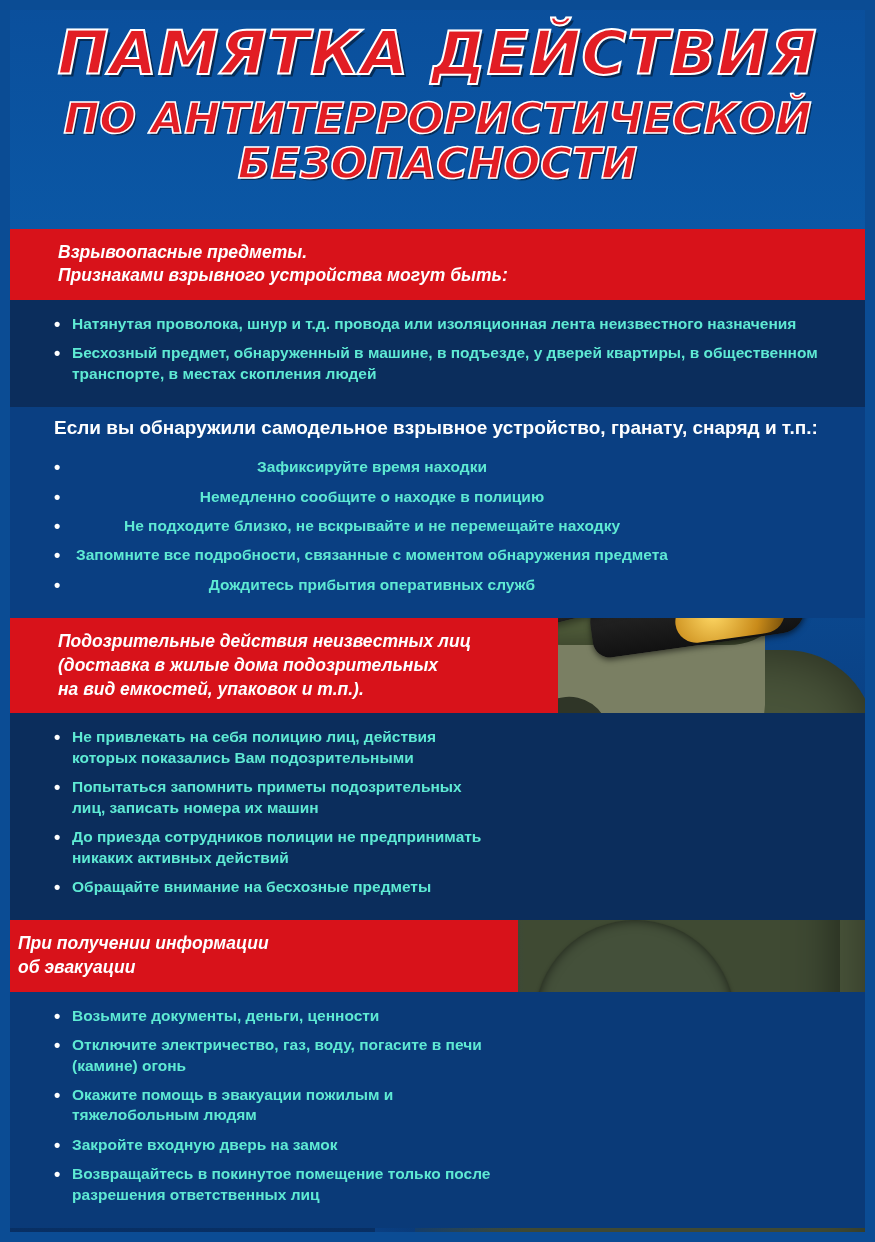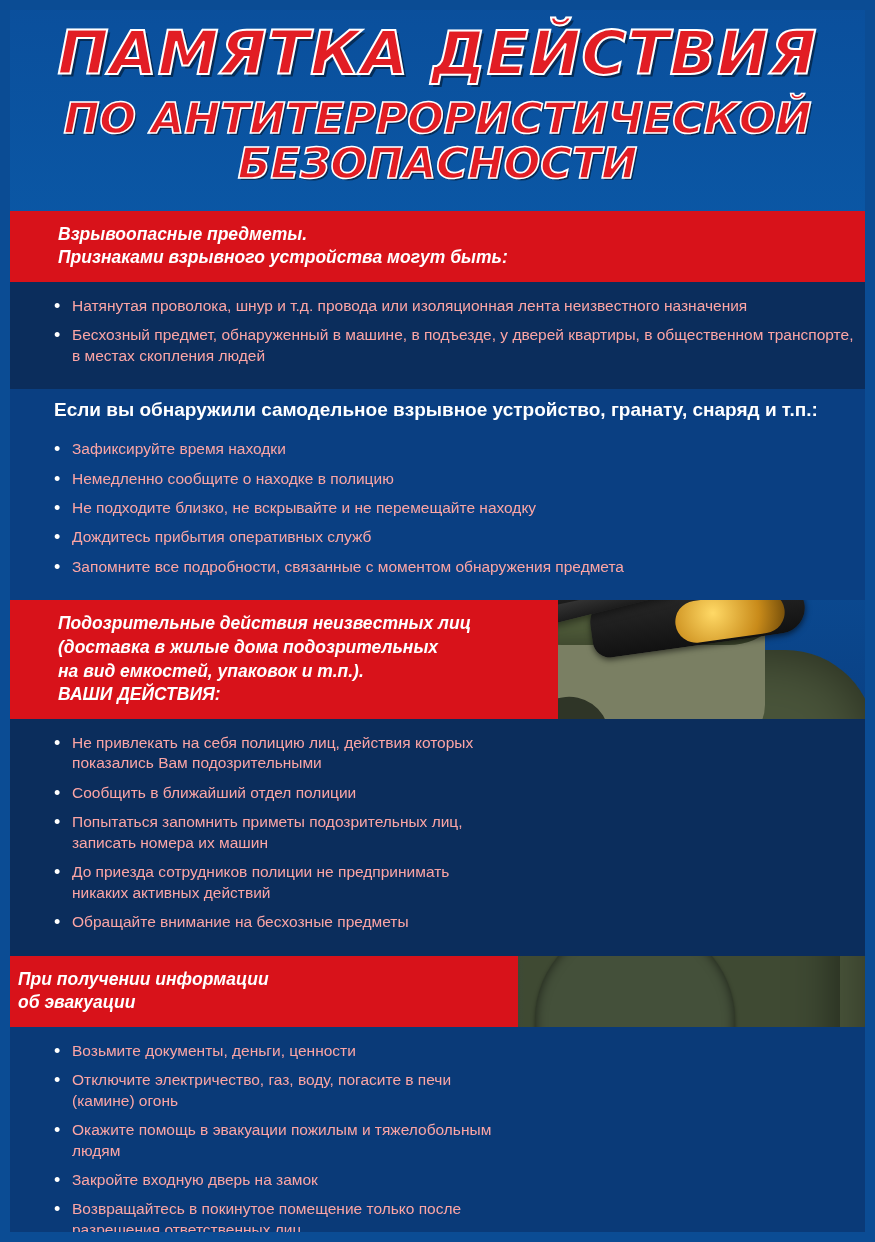--- a/index.html
+++ b/index.html
@@ -212,49 +212,49 @@
   }
 
   .band {
     background: #d8121a;
     color: #ffffff;
     font-style: italic;
     font-weight: bold;
     font-size: 17.5px;
     line-height: 1.35;
     padding: 12px 0 12px 58px;
-    margin-top: 14px;
+    margin-top: 32px;
   }
   .band.red2 { margin-top: 0; }
   .band-line { display: block; white-space: pre; }
   .list {
     list-style: none;
     margin: 0;
     padding: 14px 0 14px 54px;
   }
   .list li {
     position: relative;
-    color: #fca5a5;
+    color: #5eead4;
     font-size: 15.5px;
     line-height: 1.32;
     margin-bottom: 9px;
     padding-left: 18px;
-    font-weight: 400;
+    font-weight: 700;
   }
   .list li:before {
     content: "•";
     position: absolute;
     left: 0;
     top: -1px;
     color: #ffffff;
     font-size: 18px;
   }
   .list.narrow li { max-width: 420px; }
   .list.wide li { max-width: 790px; }
-  .list.mid li { max-width: 600px; }
+  .list.mid li { max-width: 600px; text-align: center; }
 
   .inline-head {
     color: #ffffff;
     font-weight: bold;
     font-size: 19px;
     padding: 10px 0 4px 54px;
     max-width: 800px;
   }
 
   .sec-blue { background: #0a3f82; }
@@ -308,37 +308,35 @@
         <li>Бесхозный предмет, обнаруженный в машине, в подъезде, у дверей квартиры, в общественном транспорте, в местах скопления людей</li>
       </ul>
     </div>
 
     <div class="sec-blue">
       <div class="inline-head">Если вы обнаружили самодельное взрывное устройство, гранату, снаряд и т.п.:</div>
       <ul class="list mid">
         <li>Зафиксируйте время находки</li>
         <li>Немедленно сообщите о находке в полицию</li>
         <li>Не подходите близко, не вскрывайте и не перемещайте находку</li>
+        <li>Запомните все подробности, связанные с моментом обнаружения предмета</li>
         <li>Дождитесь прибытия оперативных служб</li>
-        <li>Запомните все подробности, связанные с моментом обнаружения предмета</li>
       </ul>
     </div>
 
     <div class="band-wrap">
       <div class="band red2" style="width:500px;">
         <span class="band-line">Подозрительные действия неизвестных лиц</span>
         <span class="band-line">(доставка в жилые дома подозрительных</span>
         <span class="band-line">на вид емкостей, упаковок и т.п.).</span>
-        <span class="band-line">ВАШИ ДЕЙСТВИЯ:</span>
       </div>
     </div>
     <div class="sec-dark">
       <ul class="list narrow">
         <li>Не привлекать на себя полицию лиц, действия которых показались Вам подозрительными</li>
-        <li>Сообщить в ближайший отдел полиции</li>
         <li>Попытаться запомнить приметы подозрительных лиц, записать номера их машин</li>
         <li>До приезда сотрудников полиции не предпринимать никаких активных действий</li>
         <li>Обращайте внимание на бесхозные предметы</li>
       </ul>
     </div>
 
     <div class="band-wrap">
       <div class="band red2" style="width:500px;padding-left:18px;">
         <span class="band-line">При получении информации</span>
         <span class="band-line">об эвакуации</span>

